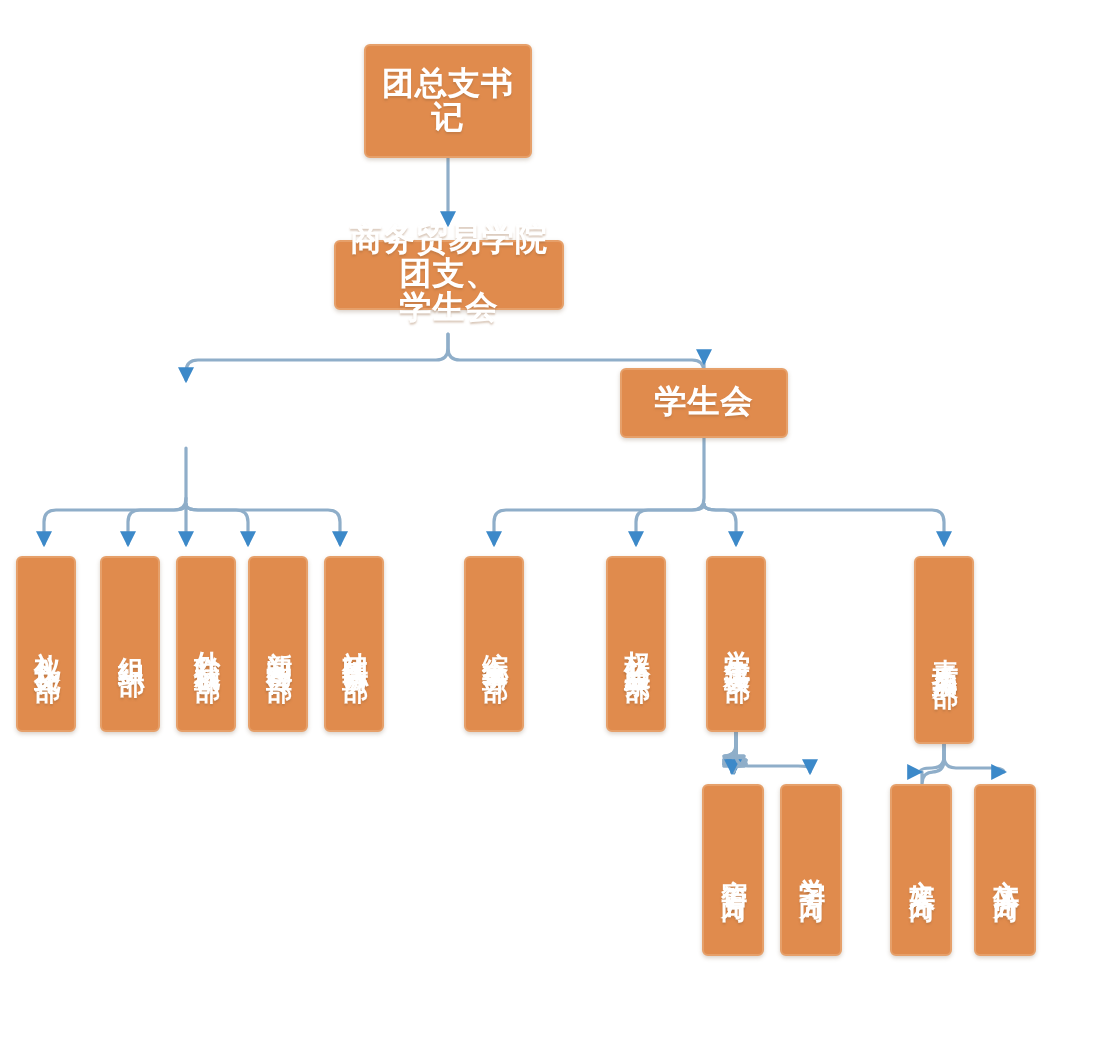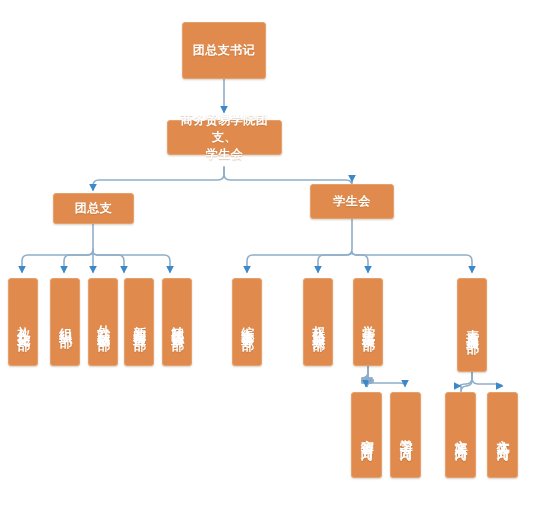--- a/index.html
+++ b/index.html
@@ -41,21 +41,21 @@
     z-index: 2;
   }
   .node .node-label {
     display: block;
     font-weight: bold;
     letter-spacing: 0.5px;
     text-shadow: 0 1px 1px rgba(150,100,60,0.35);
   }
   
   .node.horiz .node-label {
-    font-size: 12px;
+    font-size: 16px;
     line-height: 17px;
     padding: 0 6px;
     white-space: pre-line;
   }
   
   .node.vert {
     writing-mode: vertical-rl;
     text-orientation: upright;
   }
   .node.vert .node-label {
@@ -256,23 +256,20 @@
 
   <div class="node horiz" style="left:182px; top:22px; width:84px; height:57px;">
     <span class="node-label">团总支书记</span>
   </div>
 
   <div class="node horiz" style="left:167px; top:120px; width:115px; height:35px;">
     <span class="node-label">商务贸易学院团支、
 学生会</span>
   </div>
 
-  <div class="node horiz" style="left:53px; top:193px; width:81px; height:31px;">
-    <span class="node-label">团总支</span>
-  </div>
   <div class="node horiz" style="left:310px; top:184px; width:84px; height:35px;">
     <span class="node-label">学生会</span>
   </div>
 
   <div class="node vert" style="left:8px; top:278px; width:30px; height:88px;">
     <span class="node-label">礼仪文化部</span>
   </div>
   <div class="node vert" style="left:50px; top:278px; width:30px; height:88px;">
     <span class="node-label">组织部</span>
   </div>

